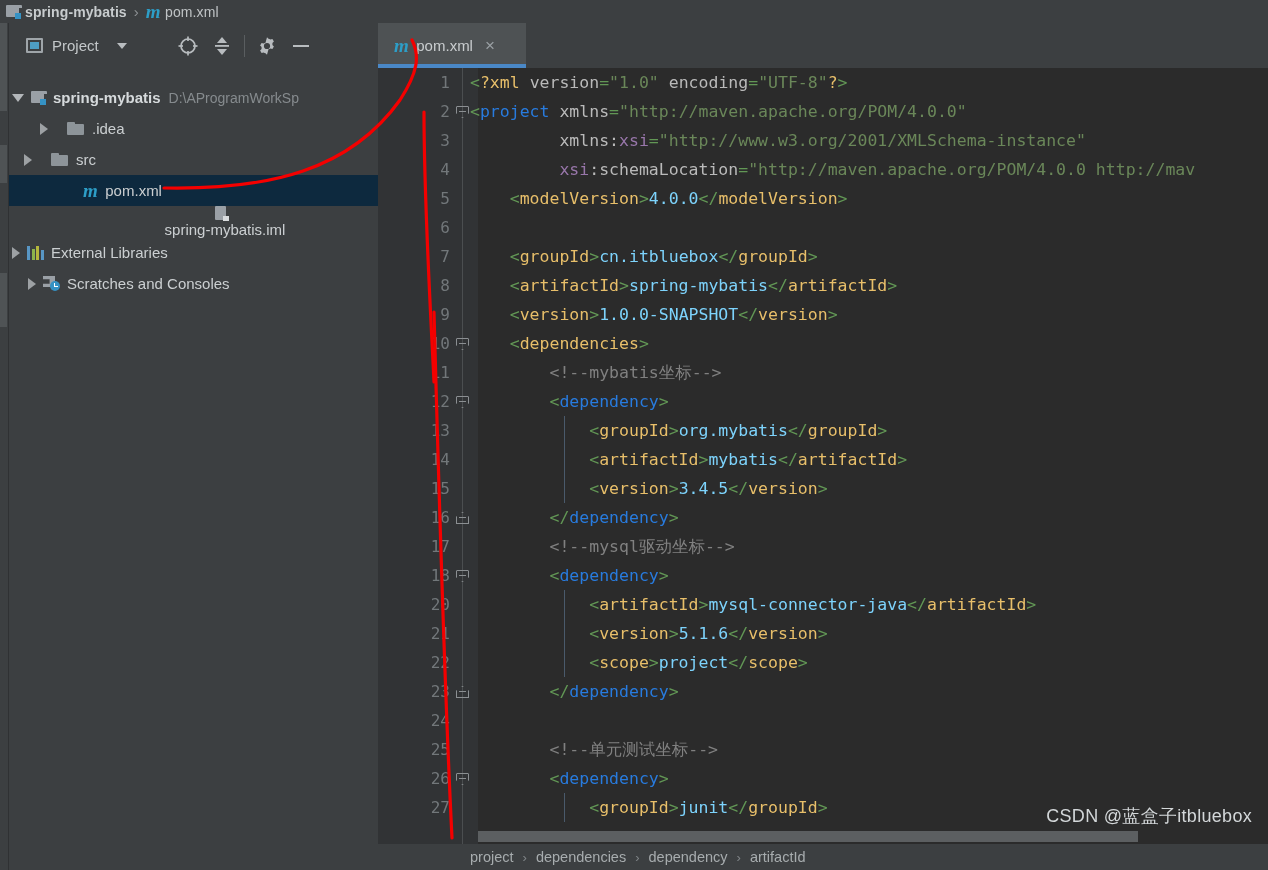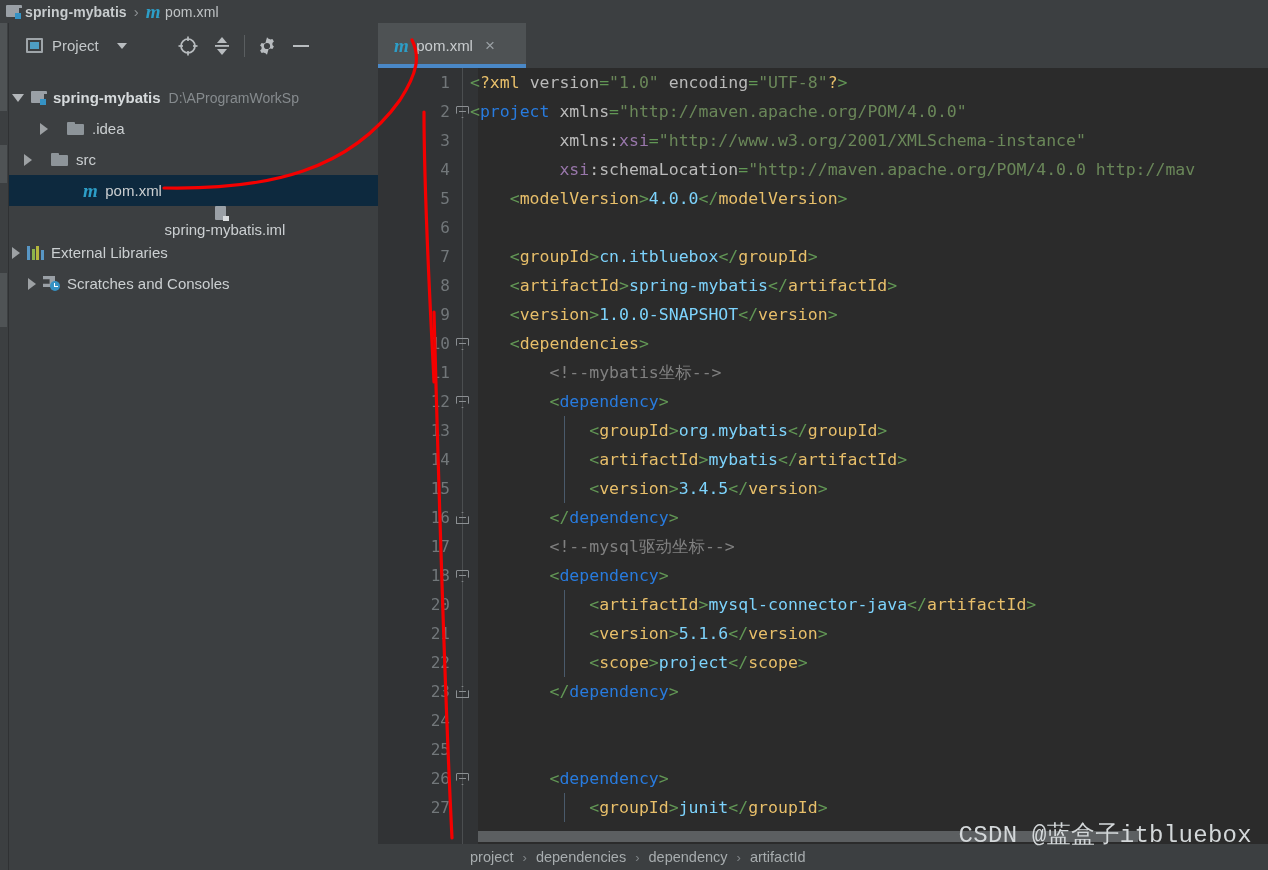--- a/index.html
+++ b/index.html
@@ -139,22 +139,22 @@
   
   .botbread{
     position:absolute;left:378px;bottom:0;width:890px;height:26px;background:#3c3f41;
     display:flex;align-items:center;padding-left:92px;box-sizing:border-box;
   }
   .bb{font-size:14.5px;color:#a7acae;}
   .bbsep{color:#7f8487;margin:0 9px;font-size:13px;}
 
   
   .watermark{
-    position:absolute;right:16px;bottom:20px;font-size:24px;color:#d3d7d9;
-    font-family:Liberation Mono, monospace;letter-spacing:.3px;
+    position:absolute;right:16px;bottom:42px;font-size:18px;color:#d3d7d9;
+    font-family:Liberation Sans, sans-serif;letter-spacing:.3px;
   }
 
   
   .leftstrip{position:absolute;left:0;top:23px;width:8px;height:847px;background:#3c3f41;border-right:1px solid #2f3133;}
   .stripmark{position:absolute;left:0;width:7px;background:#4f5355;}
 
   
   .annot{position:absolute;left:0;top:0;width:1268px;height:870px;pointer-events:none;}
 </style>
 </head>
@@ -320,21 +320,21 @@
           <div class="cl"><span class="lnum">14</span><span class="indentg" style="left: 186px;"></span><span class="ctext"><span class="br">            &lt;</span><span class="tg">artifactId</span><span class="br">&gt;</span><span class="txt">mybatis</span><span class="br">&lt;/</span><span class="tg">artifactId</span><span class="br">&gt;</span></span></div>
           <div class="cl"><span class="lnum">15</span><span class="indentg" style="left: 186px;"></span><span class="ctext"><span class="br">            &lt;</span><span class="tg">version</span><span class="br">&gt;</span><span class="txt">3.4.5</span><span class="br">&lt;/</span><span class="tg">version</span><span class="br">&gt;</span></span></div>
           <div class="cl"><span class="lnum">16</span><span class="fold close"></span><span class="ctext"><span class="br">        &lt;/</span><span class="kb">dependency</span><span class="br">&gt;</span></span></div>
           <div class="cl"><span class="lnum">17</span><span class="ctext"><span class="cm">        &lt;!--mysql驱动坐标--&gt;</span></span></div>
           <div class="cl"><span class="lnum">18</span><span class="fold open"></span><span class="ctext"><span class="br">        &lt;</span><span class="kb">dependency</span><span class="br">&gt;</span></span></div>
           <div class="cl"><span class="lnum">20</span><span class="indentg" style="left: 186px;"></span><span class="ctext"><span class="br">            &lt;</span><span class="tg">artifactId</span><span class="br">&gt;</span><span class="txt">mysql-connector-java</span><span class="br">&lt;/</span><span class="tg">artifactId</span><span class="br">&gt;</span></span></div>
           <div class="cl"><span class="lnum">21</span><span class="indentg" style="left: 186px;"></span><span class="ctext"><span class="br">            &lt;</span><span class="tg">version</span><span class="br">&gt;</span><span class="txt">5.1.6</span><span class="br">&lt;/</span><span class="tg">version</span><span class="br">&gt;</span></span></div>
           <div class="cl"><span class="lnum">22</span><span class="indentg" style="left: 186px;"></span><span class="ctext"><span class="br">            &lt;</span><span class="tg">scope</span><span class="br">&gt;</span><span class="txt">project</span><span class="br">&lt;/</span><span class="tg">scope</span><span class="br">&gt;</span></span></div>
           <div class="cl"><span class="lnum">23</span><span class="fold close"></span><span class="ctext"><span class="br">        &lt;/</span><span class="kb">dependency</span><span class="br">&gt;</span></span></div>
           <div class="cl"><span class="lnum">24</span><span class="ctext"></span></div>
-          <div class="cl"><span class="lnum">25</span></div>
+          <div class="cl"><span class="lnum">25</span><span class="ctext"><span class="cm">        &lt;!--单元测试坐标--&gt;</span></span></div>
           <div class="cl"><span class="lnum">26</span><span class="fold open"></span><span class="ctext"><span class="br">        &lt;</span><span class="kb">dependency</span><span class="br">&gt;</span></span></div>
           <div class="cl"><span class="lnum">27</span><span class="indentg" style="left: 186px;"></span><span class="ctext"><span class="br">            &lt;</span><span class="tg">groupId</span><span class="br">&gt;</span><span class="txt">junit</span><span class="br">&lt;/</span><span class="tg">groupId</span><span class="br">&gt;</span></span></div>
         </div>
 
       <div class="hscroll">
         <div class="thumb"></div>
       </div>
     </div>
 
   </div>

